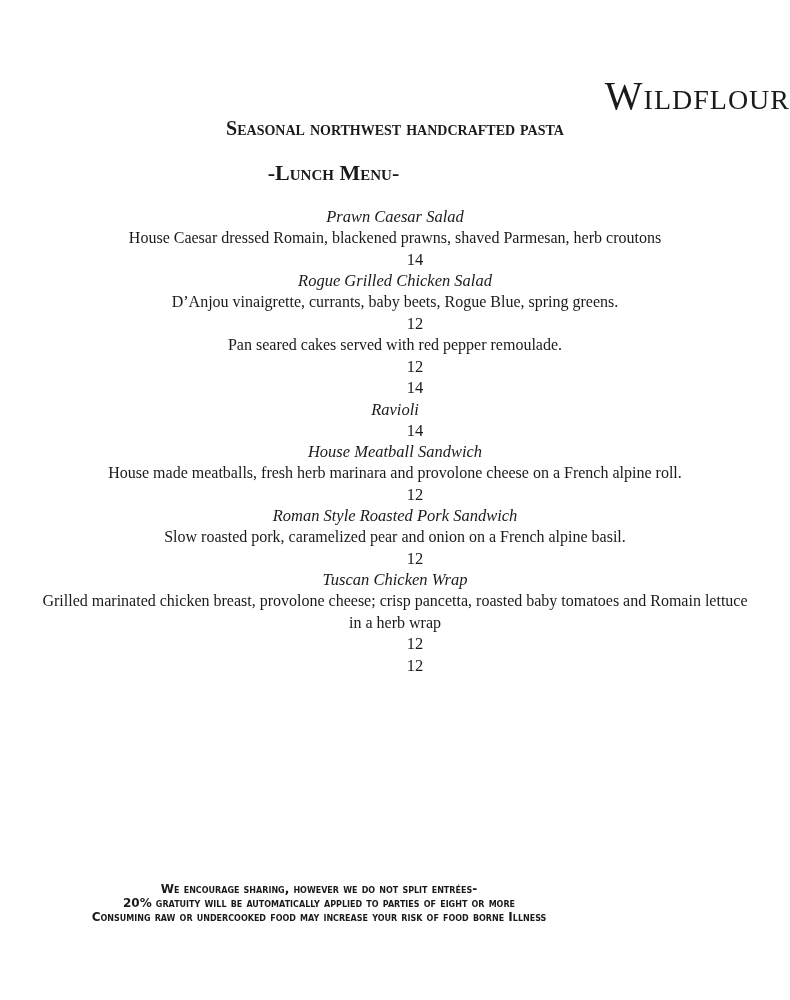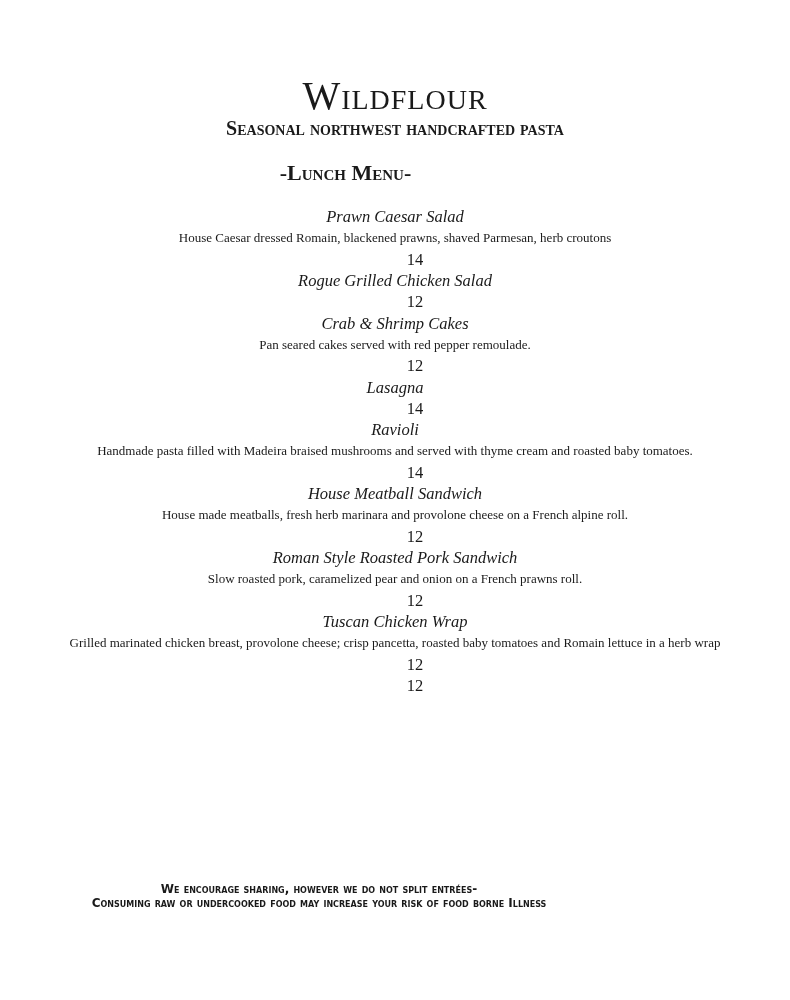--- a/index.html
+++ b/index.html
@@ -1,72 +1,71 @@
 <!DOCTYPE html>
 <html><head>
 <meta charset="utf-8">
 <style>
   html, body { margin:0; padding:0; background:#ffffff; }
   body { width:790px; height:1000px; position:relative; overflow:hidden; font-family:"Liberation Serif","DejaVu Serif",serif; color:#1a1a1a; }
-  .title { position:absolute; top:72px; left:0; width:790px; text-align:center; font-size:40px; font-variant:small-caps; letter-spacing:1px; font-weight:normal; }
+  .title { position:absolute; top:72px; left:0; width:790px; text-align:right; font-size:40px; font-variant:small-caps; letter-spacing:1px; font-weight:normal; }
   .subtitle { position:absolute; top:117px; left:0; width:790px; text-align:center; font-size:20px; font-weight:bold; font-variant:small-caps; }
-  .menu-title { position:absolute; top:160px; left:12px; width:667px; text-align:center; font-size:22px; font-weight:bold; font-variant:small-caps; }
+  .menu-title { position:absolute; top:160px; left:0; width:667px; text-align:center; font-size:22px; font-weight:bold; font-variant:small-caps; }
   .items { position:absolute; top:206px; left:0; width:790px; text-align:center; }
   .item-name { font-style:italic; font-size:16.5px; line-height:21px; }
-  .item-desc { font-size:13px; line-height:21.5px; padding:0 42px; }
+  .item-desc { font-size:16px; line-height:21.5px; padding:0 42px; }
   .item-price { font-size:16.5px; line-height:21.5px;margin-left:40px; }
   .footer { position:absolute; top:882px; left:0; width:638px; text-align:center; font-family:"DejaVu Sans","Liberation Sans",sans-serif; font-weight:bold; font-variant:small-caps; font-size:12px; line-height:14px; }
 </style>
 </head>
 <body>
 
 <div class="title">Wildflour</div>
 <div class="subtitle">Seasonal northwest handcrafted pasta</div>
 <div class="menu-title">-Lunch Menu-</div>
 
 <div class="items">
   <div>
     <div class="item-name">Prawn Caesar Salad</div>
     <div class="item-desc">House Caesar dressed Romain, blackened prawns, shaved Parmesan, herb croutons</div>
     <div class="item-price">14</div>
   </div>
   <div>
     <div class="item-name">Rogue Grilled Chicken Salad</div>
+    <div class="item-desc">D’Anjou vinaigrette, currants, baby beets, Rogue Blue, spring greens.</div>
     <div class="item-price">12</div>
   </div>
   <div>
-    <div class="item-name">Crab &amp; Shrimp Cakes</div>
     <div class="item-desc">Pan seared cakes served with red pepper remoulade.</div>
     <div class="item-price">12</div>
   </div>
   <div>
-    <div class="item-name">Lasagna</div>
     <div class="item-price">14</div>
   </div>
   <div>
     <div class="item-name">Ravioli</div>
-    <div class="item-desc">Handmade pasta filled with Madeira braised mushrooms and served with thyme cream and roasted baby tomatoes.</div>
     <div class="item-price">14</div>
   </div>
   <div>
     <div class="item-name">House Meatball Sandwich</div>
     <div class="item-desc">House made meatballs, fresh herb marinara and provolone cheese on a French alpine roll.</div>
     <div class="item-price">12</div>
   </div>
   <div>
     <div class="item-name">Roman Style Roasted Pork Sandwich</div>
-    <div class="item-desc">Slow roasted pork, caramelized pear and onion on a French prawns roll.</div>
+    <div class="item-desc">Slow roasted pork, caramelized pear and onion on a French alpine basil.</div>
     <div class="item-price">12</div>
   </div>
   <div>
     <div class="item-name">Tuscan Chicken Wrap</div>
     <div class="item-desc">Grilled marinated chicken breast, provolone cheese; crisp pancetta, roasted baby tomatoes and Romain lettuce in a herb wrap</div>
     <div class="item-price">12</div>
   </div>
   <div>
     <div class="item-price">12</div>
   </div>
 </div>
 
 <div class="footer">
   <div>We encourage sharing, however we do not split entrées-</div>
+  <div>20% gratuity will be automatically applied to parties of eight or more</div>
   <div>Consuming raw or undercooked food may increase your risk of food borne Illness</div>
 </div>
 
 </body></html>

